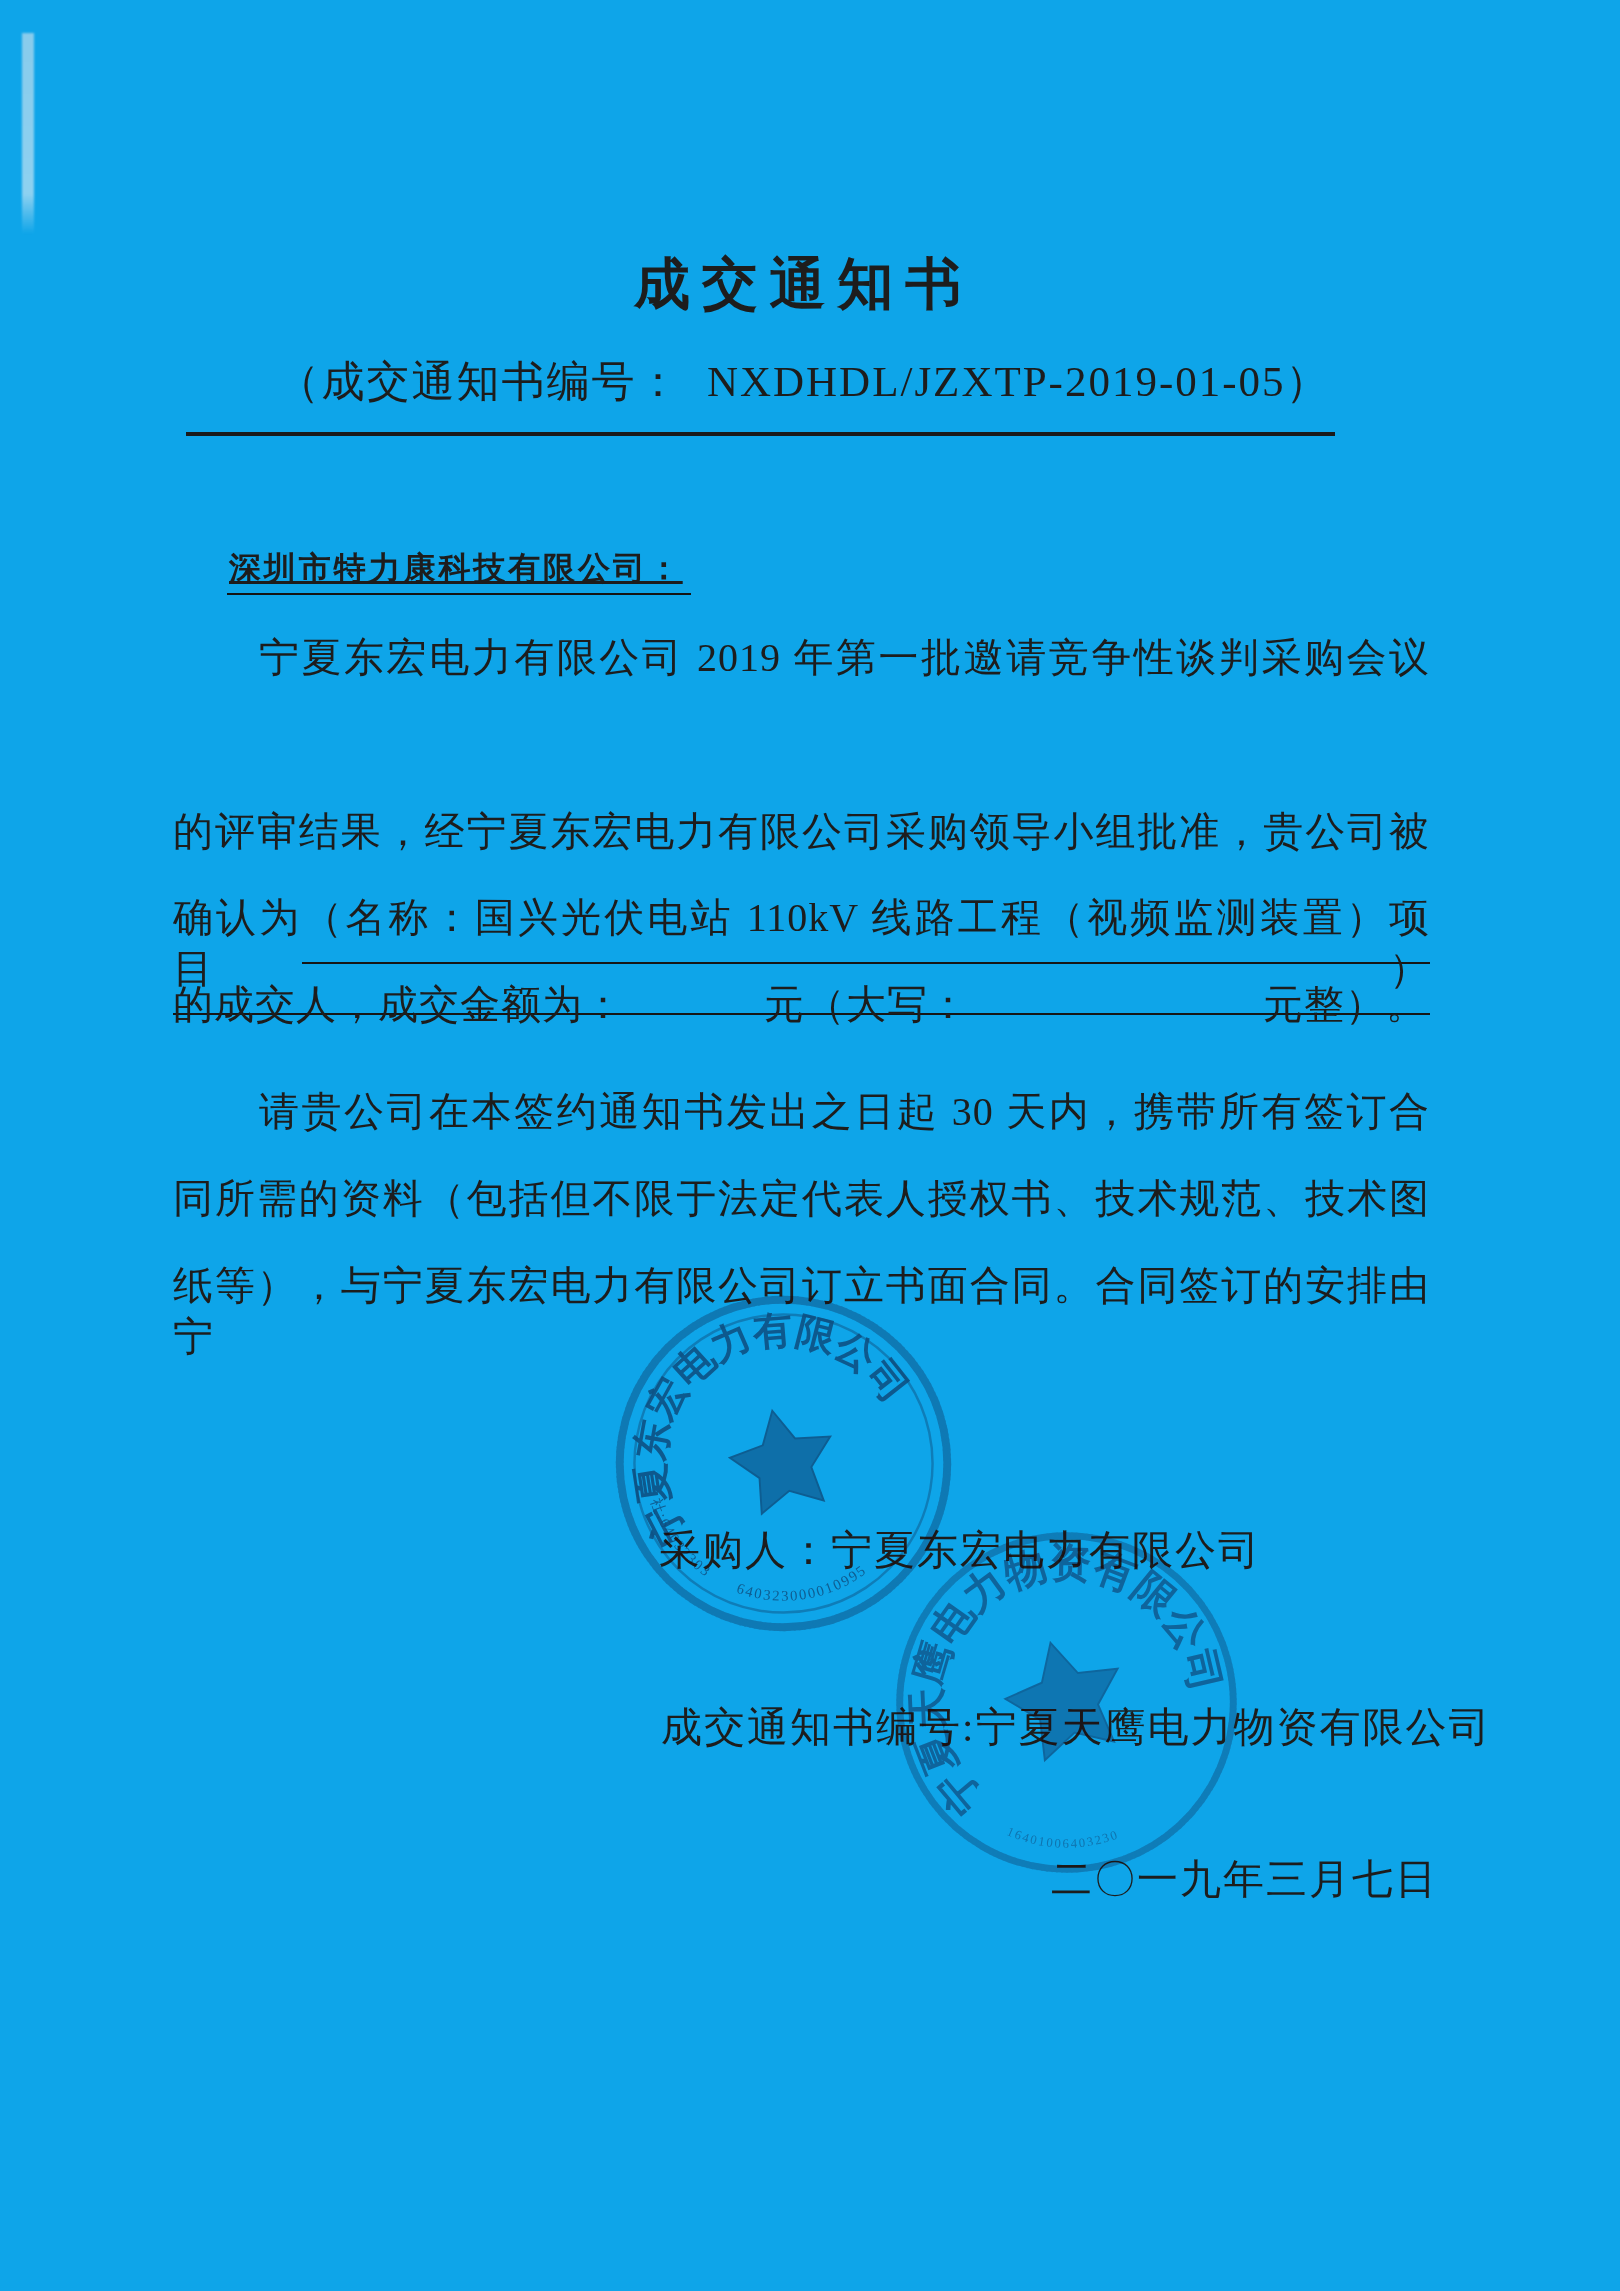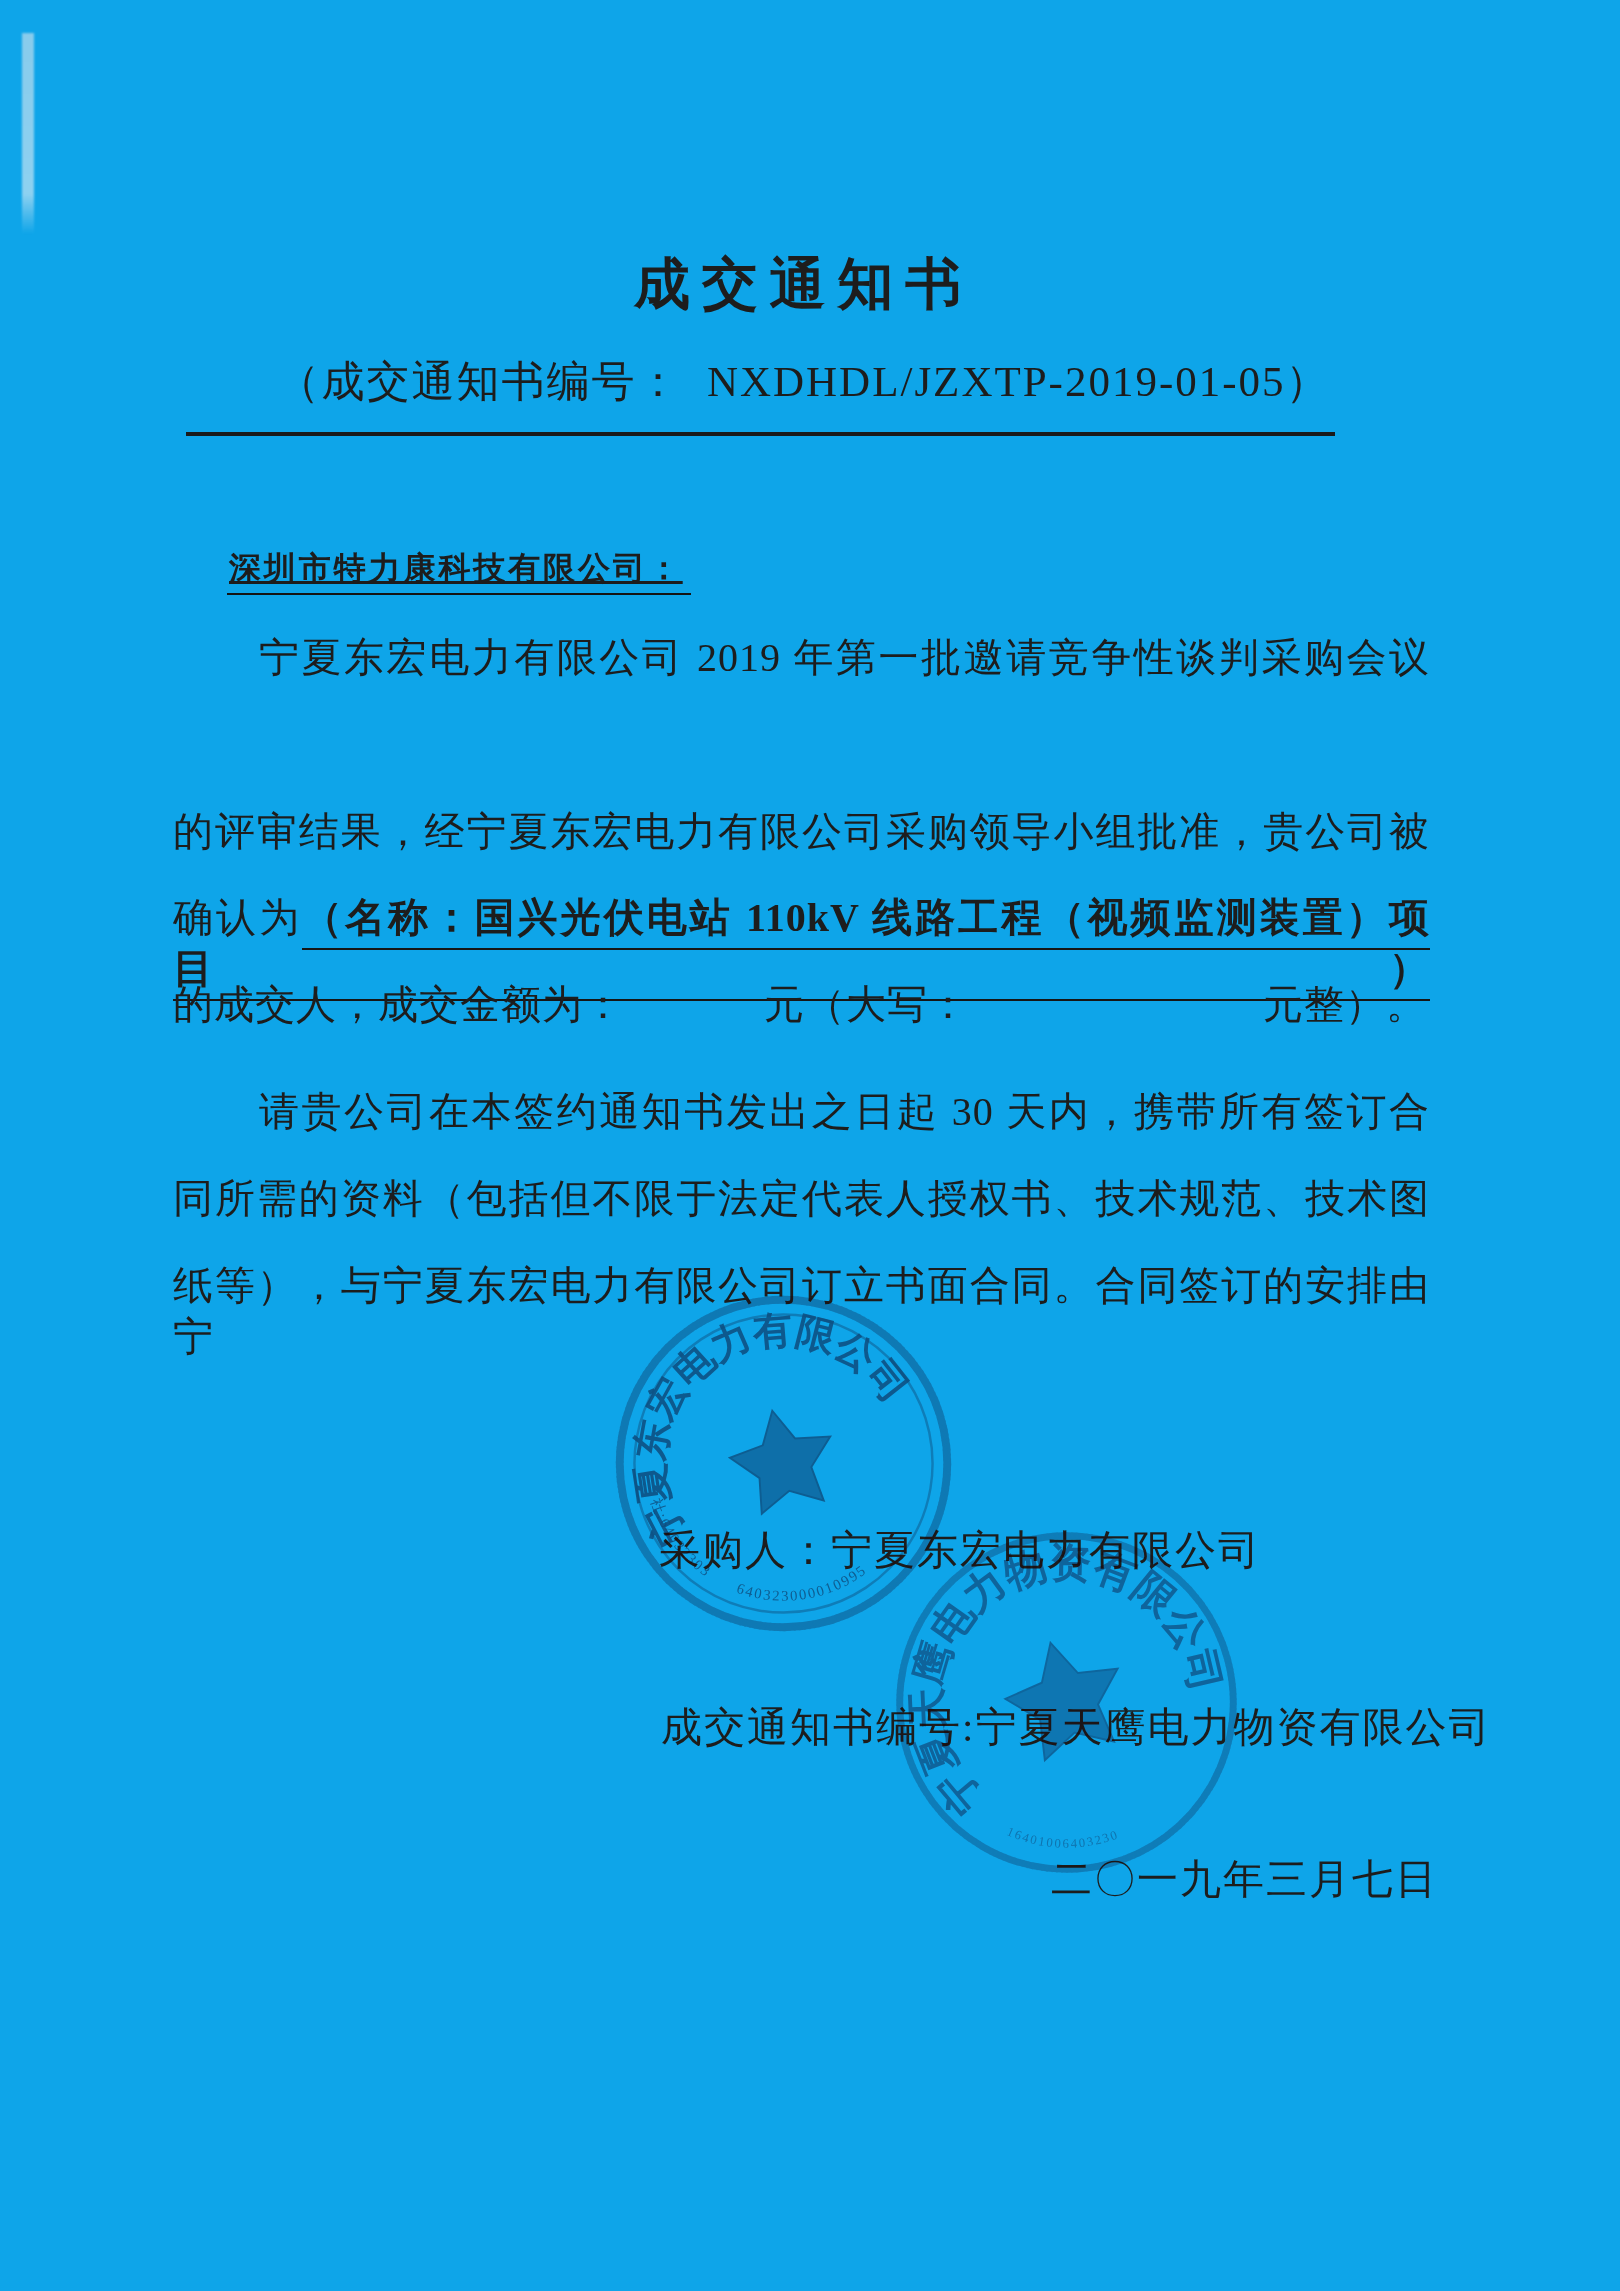--- a/index.html
+++ b/index.html
@@ -44,22 +44,22 @@
     white-space:nowrap;
   }
   .just{
     white-space:normal;
     text-align:justify;
     text-align-last:justify;
   }
   .indent{text-indent:86px;}
   .ul-part{
     border-bottom:2.9px solid #161616;
-    padding-bottom:8px;
-    font-weight:700;
+    padding-bottom:22px;
+    font-weight:400;
   }
   .spacer{display:inline-block;height:1px;}
   .sp1{width:140px;}
   .sp2{width:294px;}
   .sig{
     position:absolute;font-size:41px;letter-spacing:2px;white-space:nowrap;
   }
   .stamp{
     position:absolute;
     mix-blend-mode:multiply;

